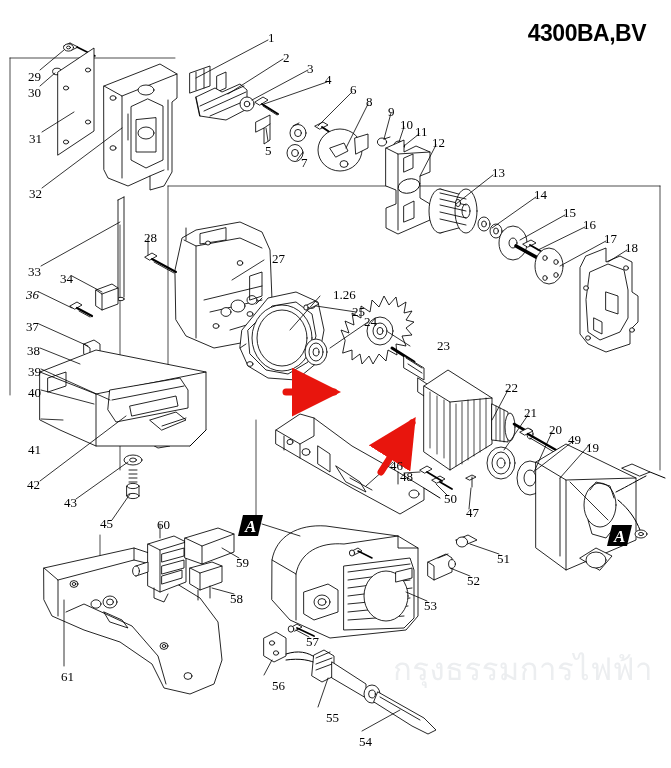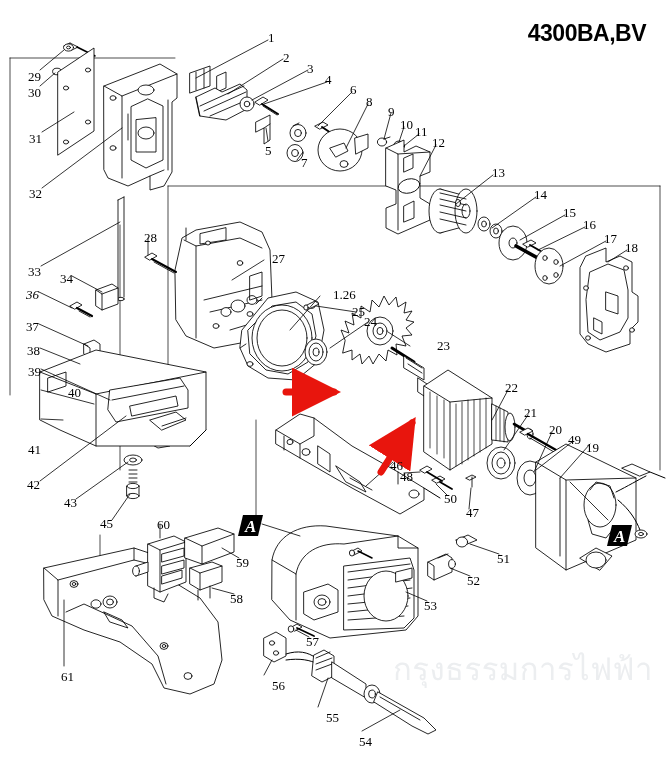--- a/index.html
+++ b/index.html
@@ -598,21 +598,21 @@
       <div class="callout" style="left: 28px; top: 70px;">29</div>
       <div class="callout" style="left: 28px; top: 86px;">30</div>
       <div class="callout" style="left: 29px; top: 132px;">31</div>
       <div class="callout" style="left: 29px; top: 187px;">32</div>
       <div class="callout" style="left: 28px; top: 265px;">33</div>
       <div class="callout" style="left: 60px; top: 272px;">34</div>
       <div class="callout" style="left: 26px; top: 288px; font-style: italic;">36</div>
       <div class="callout" style="left: 26px; top: 320px;">37</div>
       <div class="callout" style="left: 27px; top: 344px;">38</div>
       <div class="callout" style="left: 28px; top: 365px;">39</div>
-      <div class="callout" style="left: 28px; top: 386px; margin-left: 40px;">40</div>
+      <div class="callout" style="left: 28px; top: 386px;">40</div>
       <div class="callout" style="left: 28px; top: 415px; margin-top: 28px;">41</div>
       <div class="callout" style="left: 27px; top: 478px;">42</div>
       <div class="callout" style="left: 64px; top: 496px;">43</div>
       <div class="callout" style="left: 100px; top: 517px;">45</div>
       <div class="callout" style="left: 390px; top: 459px;">46</div>
       <div class="callout" style="left: 466px; top: 506px; text-align: right;">47</div>
       <div class="callout" style="left: 400px; top: 470px;">48</div>
       <div class="callout" style="left: 568px; top: 433px;">49</div>
       <div class="callout" style="left: 444px; top: 492px;">50</div>
       <div class="callout" style="left: 497px; top: 552px;">51</div>

